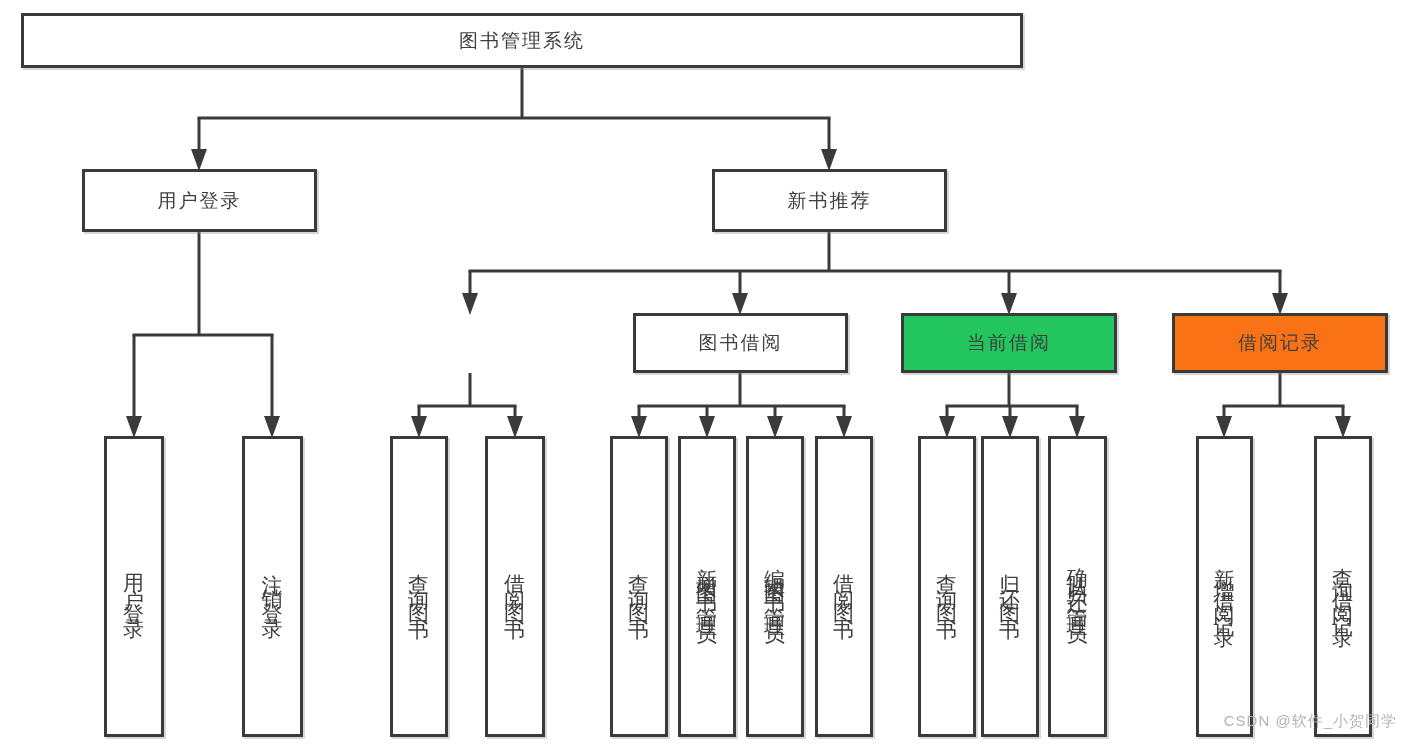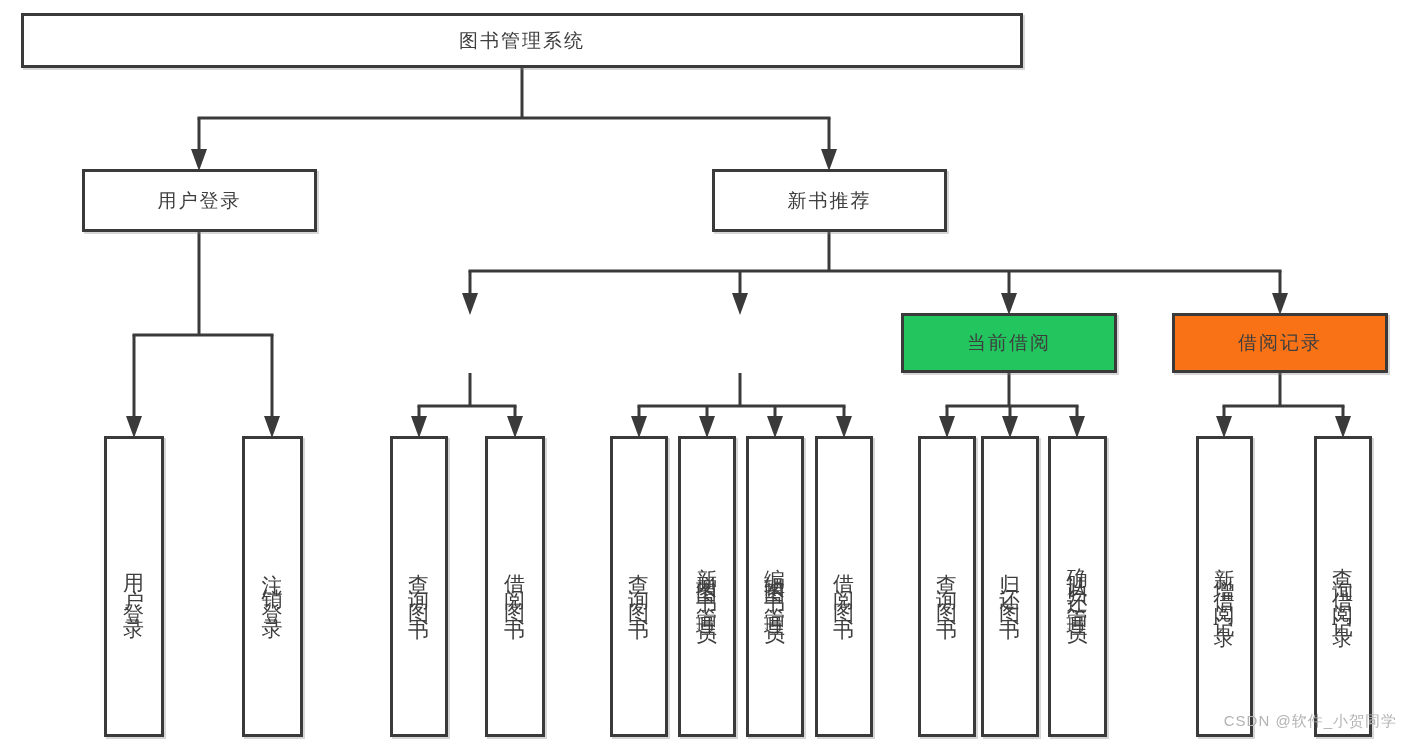--- a/index.html
+++ b/index.html
@@ -117,20 +117,21 @@
       <line x1="1222.5" y1="406" x2="1344.5" y2="406" stroke="#3a3a3a" stroke-width="3"></line>
       <line x1="1224" y1="406" x2="1224" y2="421" stroke="#3a3a3a" stroke-width="3"></line>
       <polygon points="1216,416 1232,416 1224,438" fill="#3a3a3a"></polygon>
       <line x1="1343" y1="406" x2="1343" y2="421" stroke="#3a3a3a" stroke-width="3"></line>
       <polygon points="1335,416 1351,416 1343,438" fill="#3a3a3a"></polygon>
     </svg>
   <div id="node-layer">
       <div class="box" style="left: 21px; top: 13px; width: 1002px; height: 55px; border-color: rgb(58, 58, 58); background: rgb(255, 255, 255); color: rgb(62, 62, 62);">图书管理系统</div>
       <div class="box" style="left: 82px; top: 169px; width: 235px; height: 63px; border-color: rgb(58, 58, 58); background: rgb(255, 255, 255); color: rgb(62, 62, 62);">用户登录</div>
       <div class="box" style="left: 712px; top: 169px; width: 235px; height: 63px; border-color: rgb(58, 58, 58); background: rgb(255, 255, 255); color: rgb(62, 62, 62);">新书推荐</div>
+      <div class="box" style="left: 633px; top: 313px; width: 215px; height: 60px; border-color: rgb(58, 58, 58); background: rgb(255, 255, 255); color: rgb(62, 62, 62);">图书借阅</div>
       <div class="box" style="left: 901px; top: 313px; width: 216px; height: 60px; border-color: rgb(58, 58, 58); background: #22c55e; color: rgb(62, 62, 62);">当前借阅</div>
       <div class="box" style="left: 1172px; top: 313px; width: 216px; height: 60px; border-color: rgb(58, 58, 58); background: #f97316; color: rgb(62, 62, 62);">借阅记录</div>
       <div class="box vertical" style="left: 104px; top: 436px; width: 60px; height: 301px; border-color: rgb(58, 58, 58); background: rgb(255, 255, 255); color: rgb(62, 62, 62); letter-spacing: 15px;">用户登录</div>
       <div class="box vertical" style="left: 242px; top: 436px; width: 61px; height: 301px; border-color: rgb(58, 58, 58); background: rgb(255, 255, 255); color: rgb(62, 62, 62); letter-spacing: 15px;">注销登录</div>
       <div class="box vertical" style="left: 390px; top: 436px; width: 58px; height: 301px; border-color: rgb(58, 58, 58); background: rgb(255, 255, 255); color: rgb(62, 62, 62); letter-spacing: 15px;">查询图书</div>
       <div class="box vertical" style="left: 485px; top: 436px; width: 60px; height: 301px; border-color: rgb(58, 58, 58); background: rgb(255, 255, 255); color: rgb(62, 62, 62); letter-spacing: 15px;">借阅图书</div>
       <div class="box vertical" style="left: 610px; top: 436px; width: 58px; height: 301px; border-color: rgb(58, 58, 58); background: rgb(255, 255, 255); color: rgb(62, 62, 62); letter-spacing: 15px;">查询图书</div>
       <div class="box vertical" style="left: 678px; top: 436px; width: 58px; height: 301px; border-color: rgb(58, 58, 58); background: rgb(255, 255, 255); color: rgb(62, 62, 62); letter-spacing: 8px;">新增图书（管理员）</div>
       <div class="box vertical" style="left: 746px; top: 436px; width: 58px; height: 301px; border-color: rgb(58, 58, 58); background: rgb(255, 255, 255); color: rgb(62, 62, 62); letter-spacing: 8px;">编辑图书（管理员）</div>
       <div class="box vertical" style="left: 815px; top: 436px; width: 58px; height: 301px; border-color: rgb(58, 58, 58); background: rgb(255, 255, 255); color: rgb(62, 62, 62); letter-spacing: 15px;">借阅图书</div>

